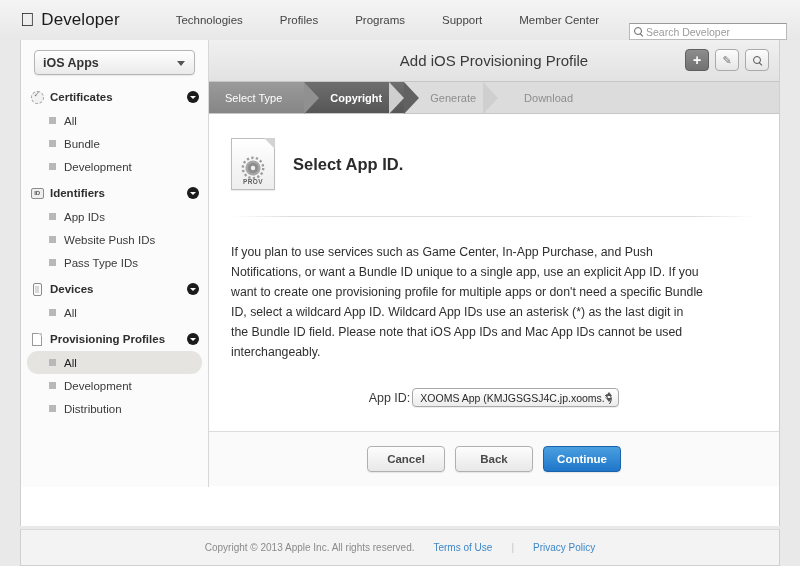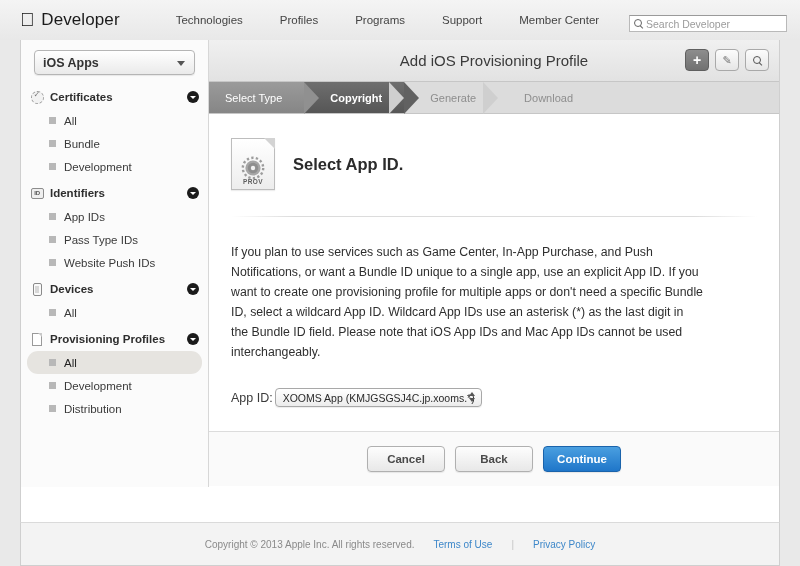--- a/index.html
+++ b/index.html
@@ -35,21 +35,21 @@
   }
   .gnav-links {
     display: flex; gap: 37px;
     margin-left: 56px;
   }
   .gnav-links a {
     font-size: 11.5px; color: #444; text-decoration: none;
     white-space: nowrap;
   }
   .searchbox {
-    position: absolute; right: 13px; top: 15px;
+    position: absolute; right: 13px; top: 23px;
     width: 158px; height: 17px;
     background: #fff;
     border: 1px solid #b9b9b9;
     border-top-color: #9a9a9a;
     display: flex; align-items: center;
     padding-left: 3px;
   }
   .searchbox .mag {
     width: 11px; height: 11px; position: relative; flex: none;
     margin-right: 2px;
@@ -351,21 +351,21 @@
     height: 1px;
     background: linear-gradient(to right, rgba(0,0,0,0) 0%, #dcdcdc 12%, #dcdcdc 88%, rgba(0,0,0,0) 100%);
     margin: 0 0 26px 0;
   }
   .para {
     font-size: 12.3px; line-height: 1.62; color: #2f2f2f;
     max-width: 472px;
     margin-bottom: 26px;
   }
   .field-row {
-    display: flex; align-items: center; 
+    display: flex; align-items: center; justify-content: center;
     gap: 2px;
     margin-top: 8px;
   }
   .field-label {
     font-size: 12.5px; color: #3a3a3a;
   }
   .sel {
     width: 207px; height: 19px;
     border: 1px solid #a8a8a8;
     border-radius: 4px;
@@ -409,21 +409,21 @@
   }
   .btn.primary {
     background: linear-gradient(to bottom, #4a9fe0 0%, #1f76c9 100%);
     border-color: #1a63ab;
     color: #fff;
   }
 
   
   .footer {
     position: absolute; left: 20px; bottom: 0;
-    width: 760px; height: 44px;
+    width: 760px; height: 37px;
     background: #f3f3f3;
     border: 1px solid #cfcfcf;
     border-top: 1px solid #dadada;
     display: flex; align-items: center; justify-content: center;
     gap: 19px;
   }
   .footer .copy { font-size: 10px; color: #8a8a8a; }
   .footer a { font-size: 10px; color: #3d87c9; text-decoration: none; }
   .footer .sep { color: #c5c5c5; font-size: 10px; }
 </style>
@@ -490,25 +490,25 @@
               </span>
             <span class="shead-label">Identifiers</span>
             <span class="disclosure"></span>
           </div>
           <div class="nav-item">
             <span class="bullet"></span>
             <span class="ilabel">App IDs</span>
           </div>
           <div class="nav-item">
             <span class="bullet"></span>
+            <span class="ilabel">Website Push IDs</span>
+          </div>
+          <div class="nav-item">
+            <span class="bullet"></span>
             <span class="ilabel">Pass Type IDs</span>
-          </div>
-          <div class="nav-item">
-            <span class="bullet"></span>
-            <span class="ilabel">Website Push IDs</span>
           </div>
         </div>
 
         <div class="nav-section">
           <div class="nav-head">
             <span class="shead-icon">
                 <span class="ico-dev"></span>
               </span>
             <span class="shead-label">Devices</span>
             <span class="disclosure"></span>

